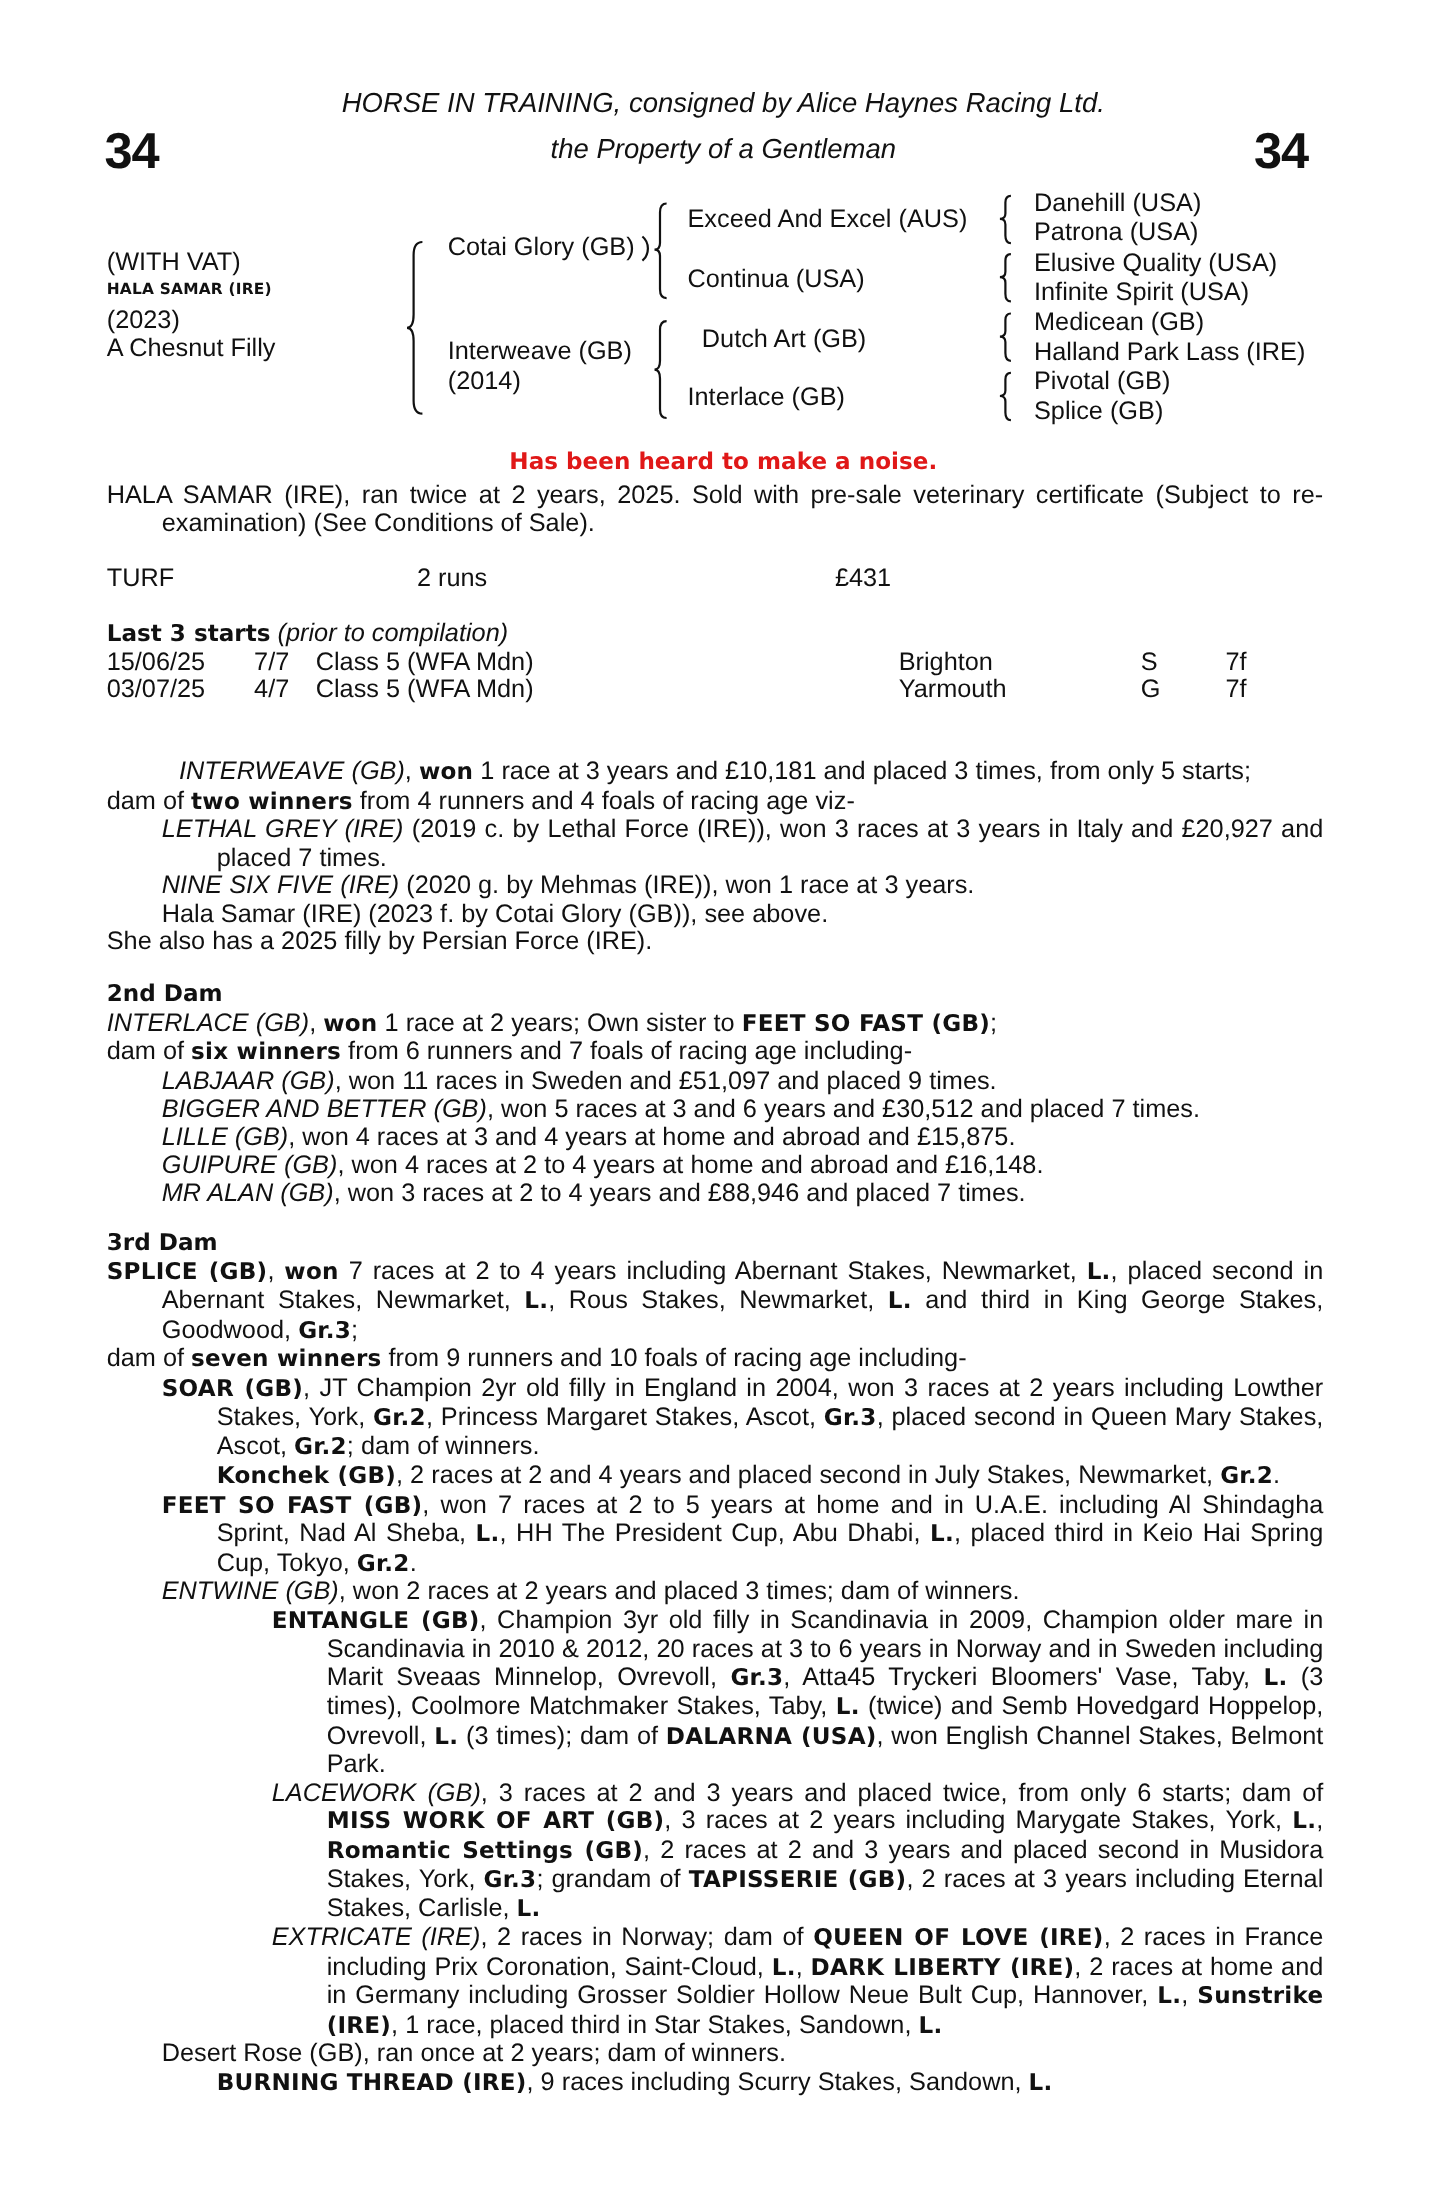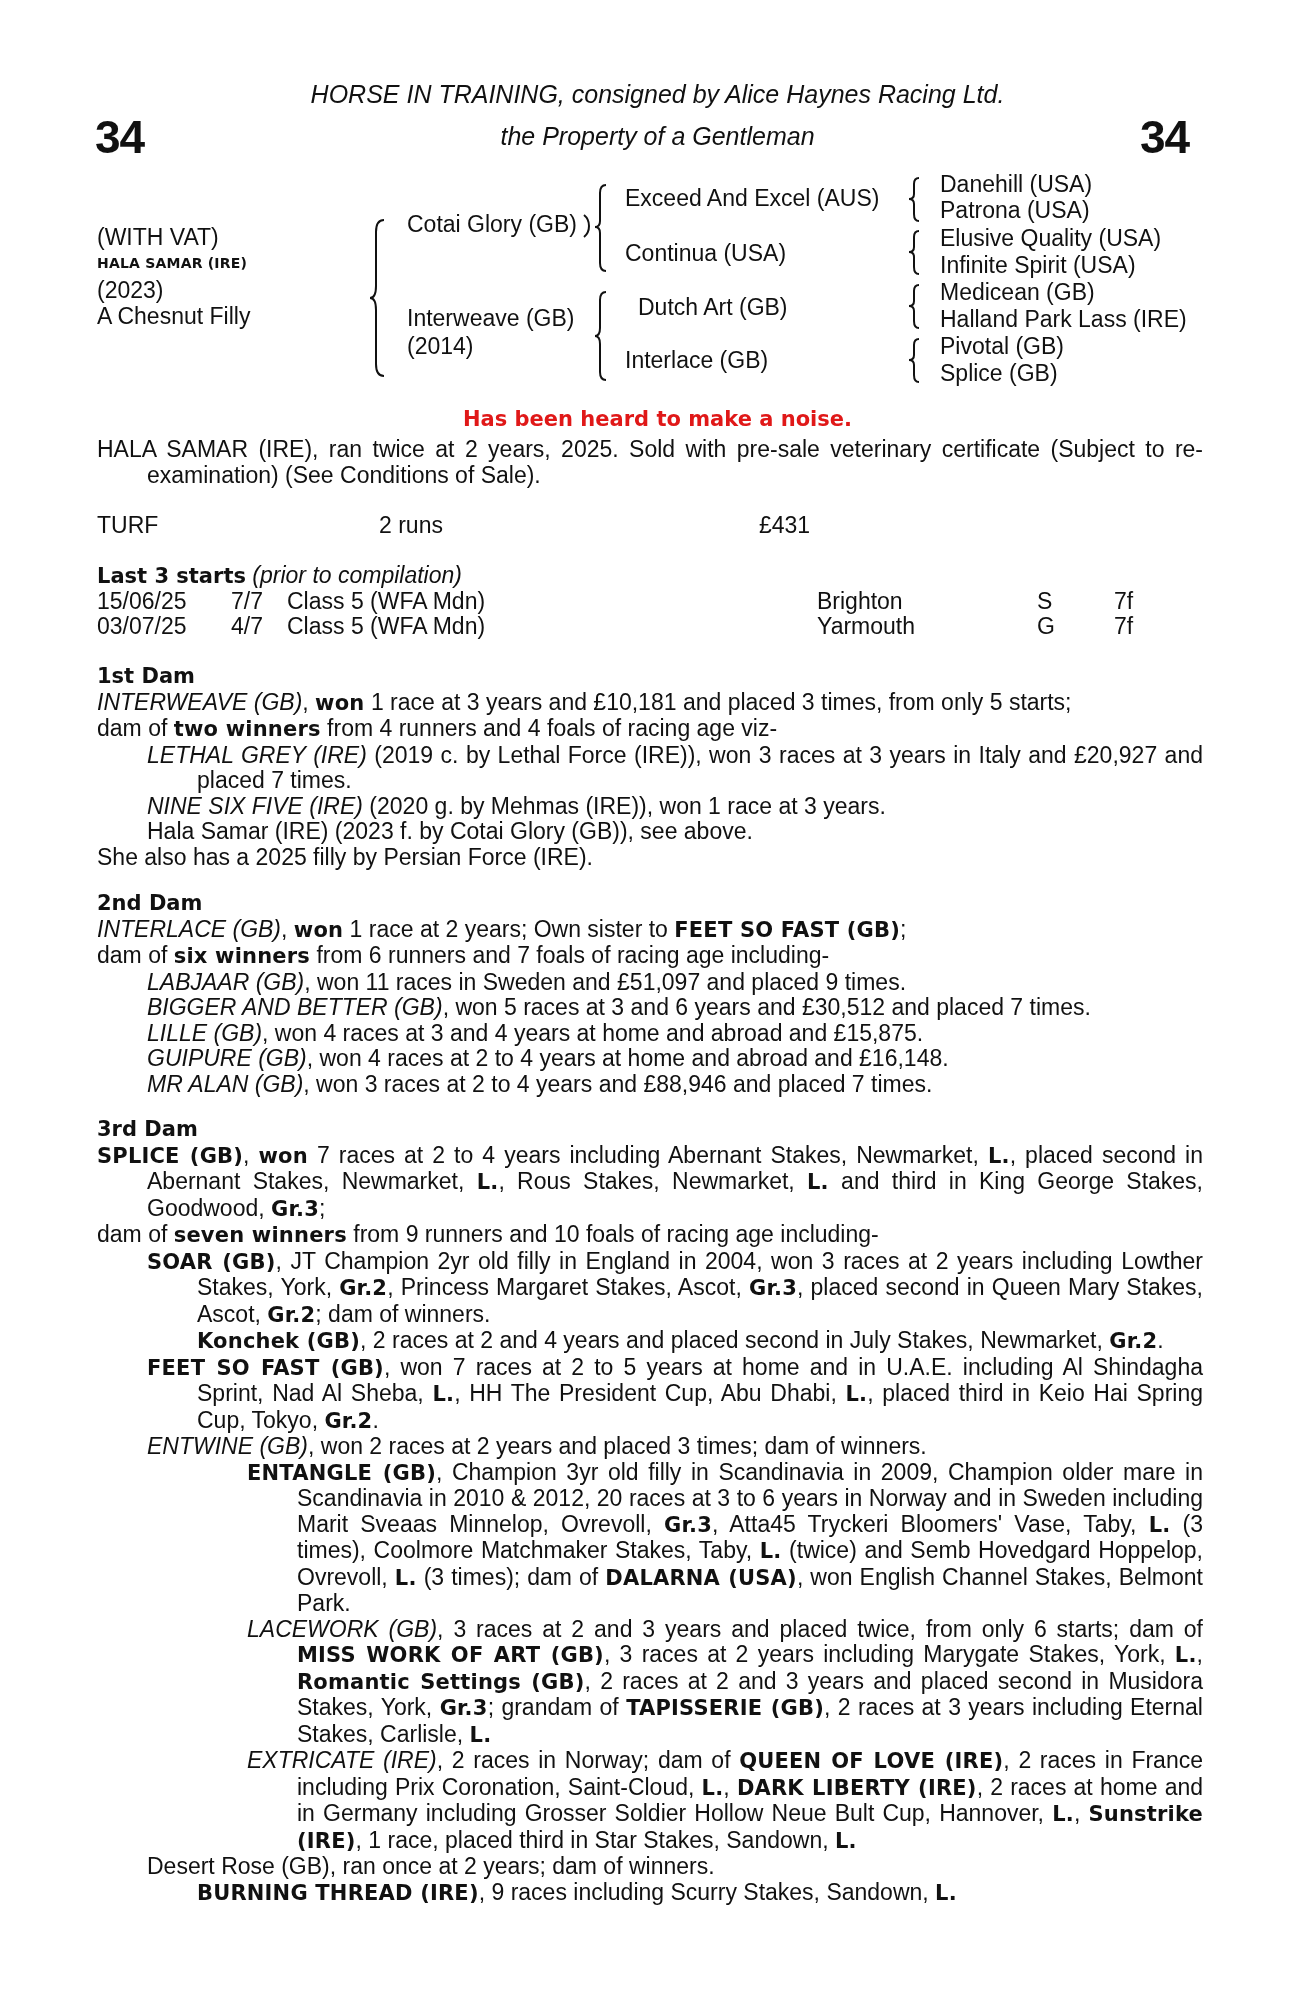--- a/index.html
+++ b/index.html
@@ -115,22 +115,21 @@
 <div class="row" style="top:614px;">
   <span class="col" style="left:0;">03/07/25</span>
   <span class="col" style="left:134px;">4/7</span>
   <span class="col" style="left:190px;">Class 5 (WFA Mdn)</span>
   <span class="col" style="left:720px;">Yarmouth</span>
   <span class="col" style="left:940px;">G</span>
   <span class="col" style="left:1017px;">7f</span>
 </div>
 
 <div class="para" style="top:664px;">
-  <p class="sec-head">1st Dam</p>
-  <p style="text-align:left;">
+  <p style="text-align:center;margin-top:24px;">
     <span class="ital">INTERWEAVE (GB)</span>, <span class="heavy">won</span><span> 1 race at 3 years and £10,181 and placed 3 times, from only 5 starts;</span>
   </p>
   <p style="text-align:left;">
     <span>dam of </span><span class="heavy">two winners</span><span> from 4 runners and 4 foals of racing age viz-</span>
   </p>
   <p class="ind1h"><span class="ital">LETHAL GREY (IRE)</span><span> (2019 c. by Lethal Force (IRE)), won 3 races at 3 years in Italy and £20,927 and placed 7 times.</span></p>
   <p class="ind1h"><span class="ital">NINE SIX FIVE (IRE)</span><span> (2020 g. by Mehmas (IRE)), won 1 race at 3 years.</span></p>
   <p class="ind1h"><span>Hala Samar (IRE) (2023 f. by Cotai Glory (GB)), see above.</span></p>
   <p>She also has a 2025 filly by Persian Force (IRE).</p>
 </div>

